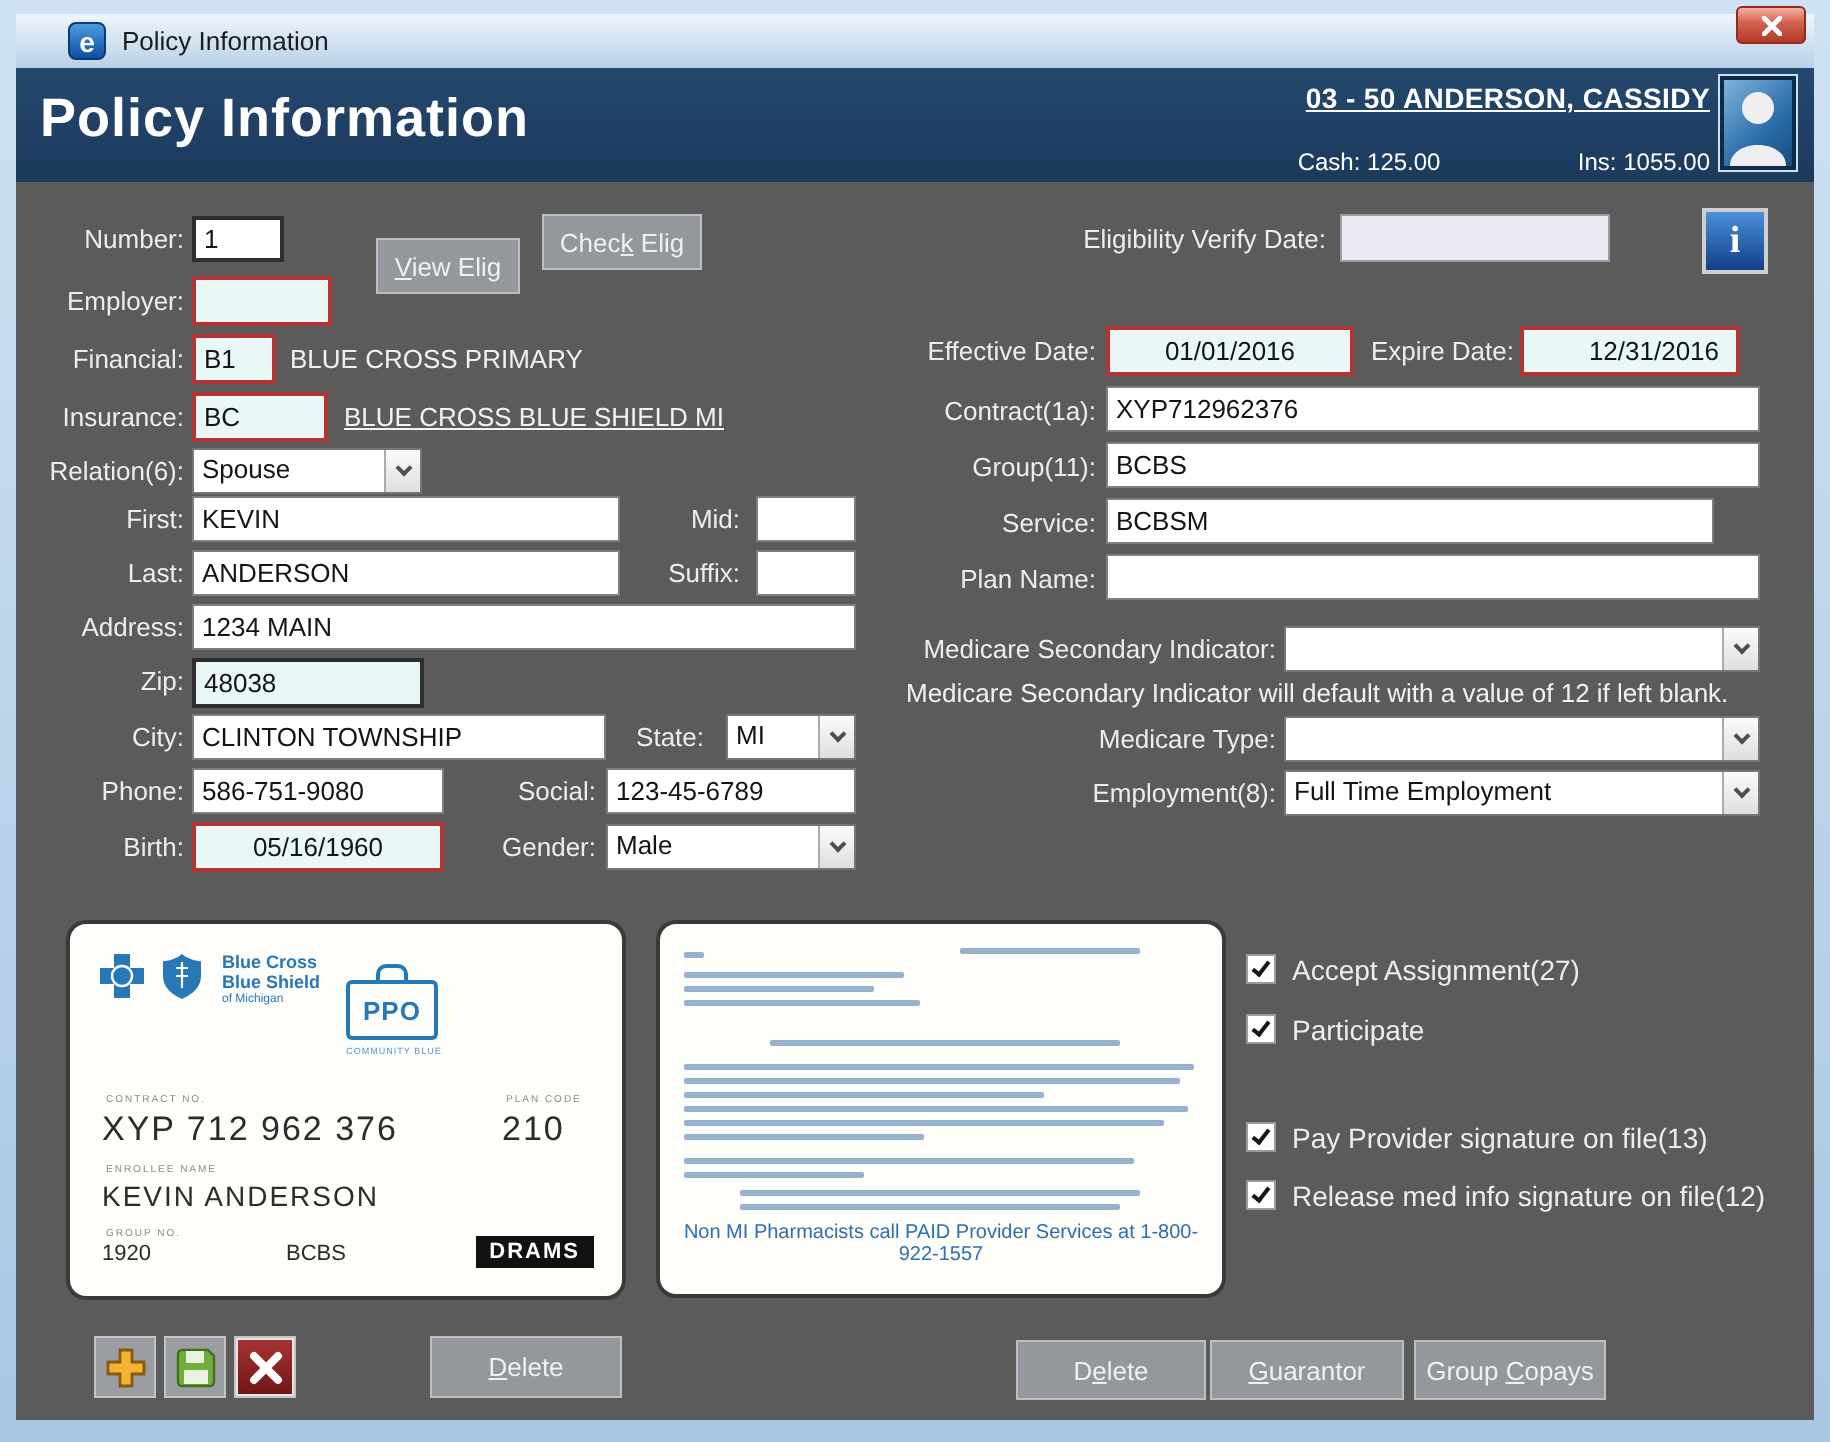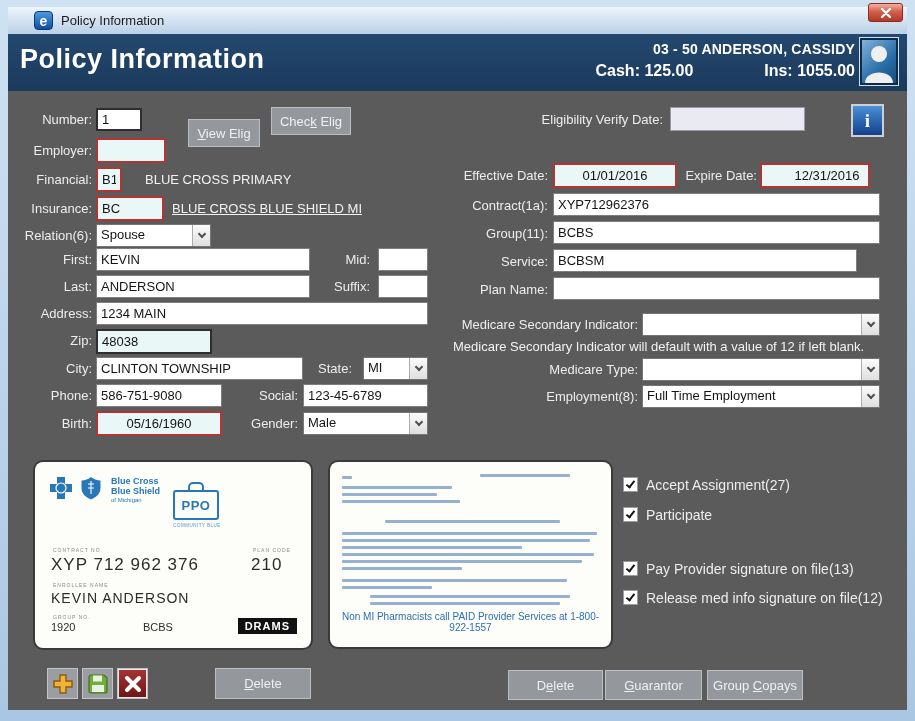--- a/index.html
+++ b/index.html
@@ -32,22 +32,22 @@
   
   .header {
     position:absolute; left:8px; top:34px; width:899px; height:57px;
     background:linear-gradient(#24486e,#1b3a5c);
     color:#fff;
   }
   .header-title {
     position:absolute; left:12px; top:10px; font-size:27px; font-weight:bold; letter-spacing:0.5px;
   }
   .header-right { position:absolute; right:52px; top:7px; text-align:right; }
-  .patient-line { font-size:14px; font-weight:bold; letter-spacing:0.2px; }
-  .money-line { margin-top:5px; font-size:16px; font-weight:bold; }
+  .patient-line { font-size:14px; font-weight:bold; letter-spacing:0.2px;text-decoration:underline; }
+  .money-line { margin-top:17px; font-size:12px; font-weight:normal; }
   .money-line .gap { display:inline-block; width:62px; }
   .avatar {
     position:absolute; right:9px; top:4px; width:38px; height:47px;
     background:linear-gradient(135deg,#7fb4dd,#2a6da8 60%,#174e80);
     border:2px solid #0d2c4a; outline:1px solid #cddff0;
   }
   
   .body-area {
     position:absolute; left:8px; top:91px; width:899px; height:619px;
     background:#5b5b5b;
@@ -152,21 +152,21 @@
     <span><span></span><span class="u">V</span><span>iew Elig</span></span>
   </div>
   <div class="btn" style="left:271px;top:107px;width:80px;height:28px;">
     <span><span>Chec</span><span class="u">k</span><span> Elig</span></span>
   </div>
 
   <div class="lbl" style="left:6px;top:143px;width:86px;">Employer:</div>
   <input class="inp req" style="left: 96px; top: 138px; width: 70px; height: 25px;" value="">
 
   <div class="lbl" style="left:6px;top:172px;width:86px;">Financial:</div>
-  <input class="inp req" style="left: 96px; top: 167px; width: 26px; height: 25px;" value="B1">
+  <input class="inp req" style="left: 96px; top: 167px; width: 42px; height: 25px;" value="B1">
   <div class="desc" style="left:145px;top:172px;">BLUE CROSS PRIMARY</div>
 
   <div class="lbl" style="left:6px;top:201px;width:86px;">Insurance:</div>
   <input class="inp req" style="left: 96px; top: 196px; width: 68px; height: 25px;" value="BC">
   <div class="desc" style="left:172px;top:201px;text-decoration:underline;">BLUE CROSS BLUE SHIELD MI</div>
 
   <div class="lbl" style="left:6px;top:228px;width:86px;">Relation(6):</div>
   <div class="combo" style="left:96px;top:224px;width:115px;height:23px;">
     <span class="txt">Spouse</span>
     <span class="arrow">

